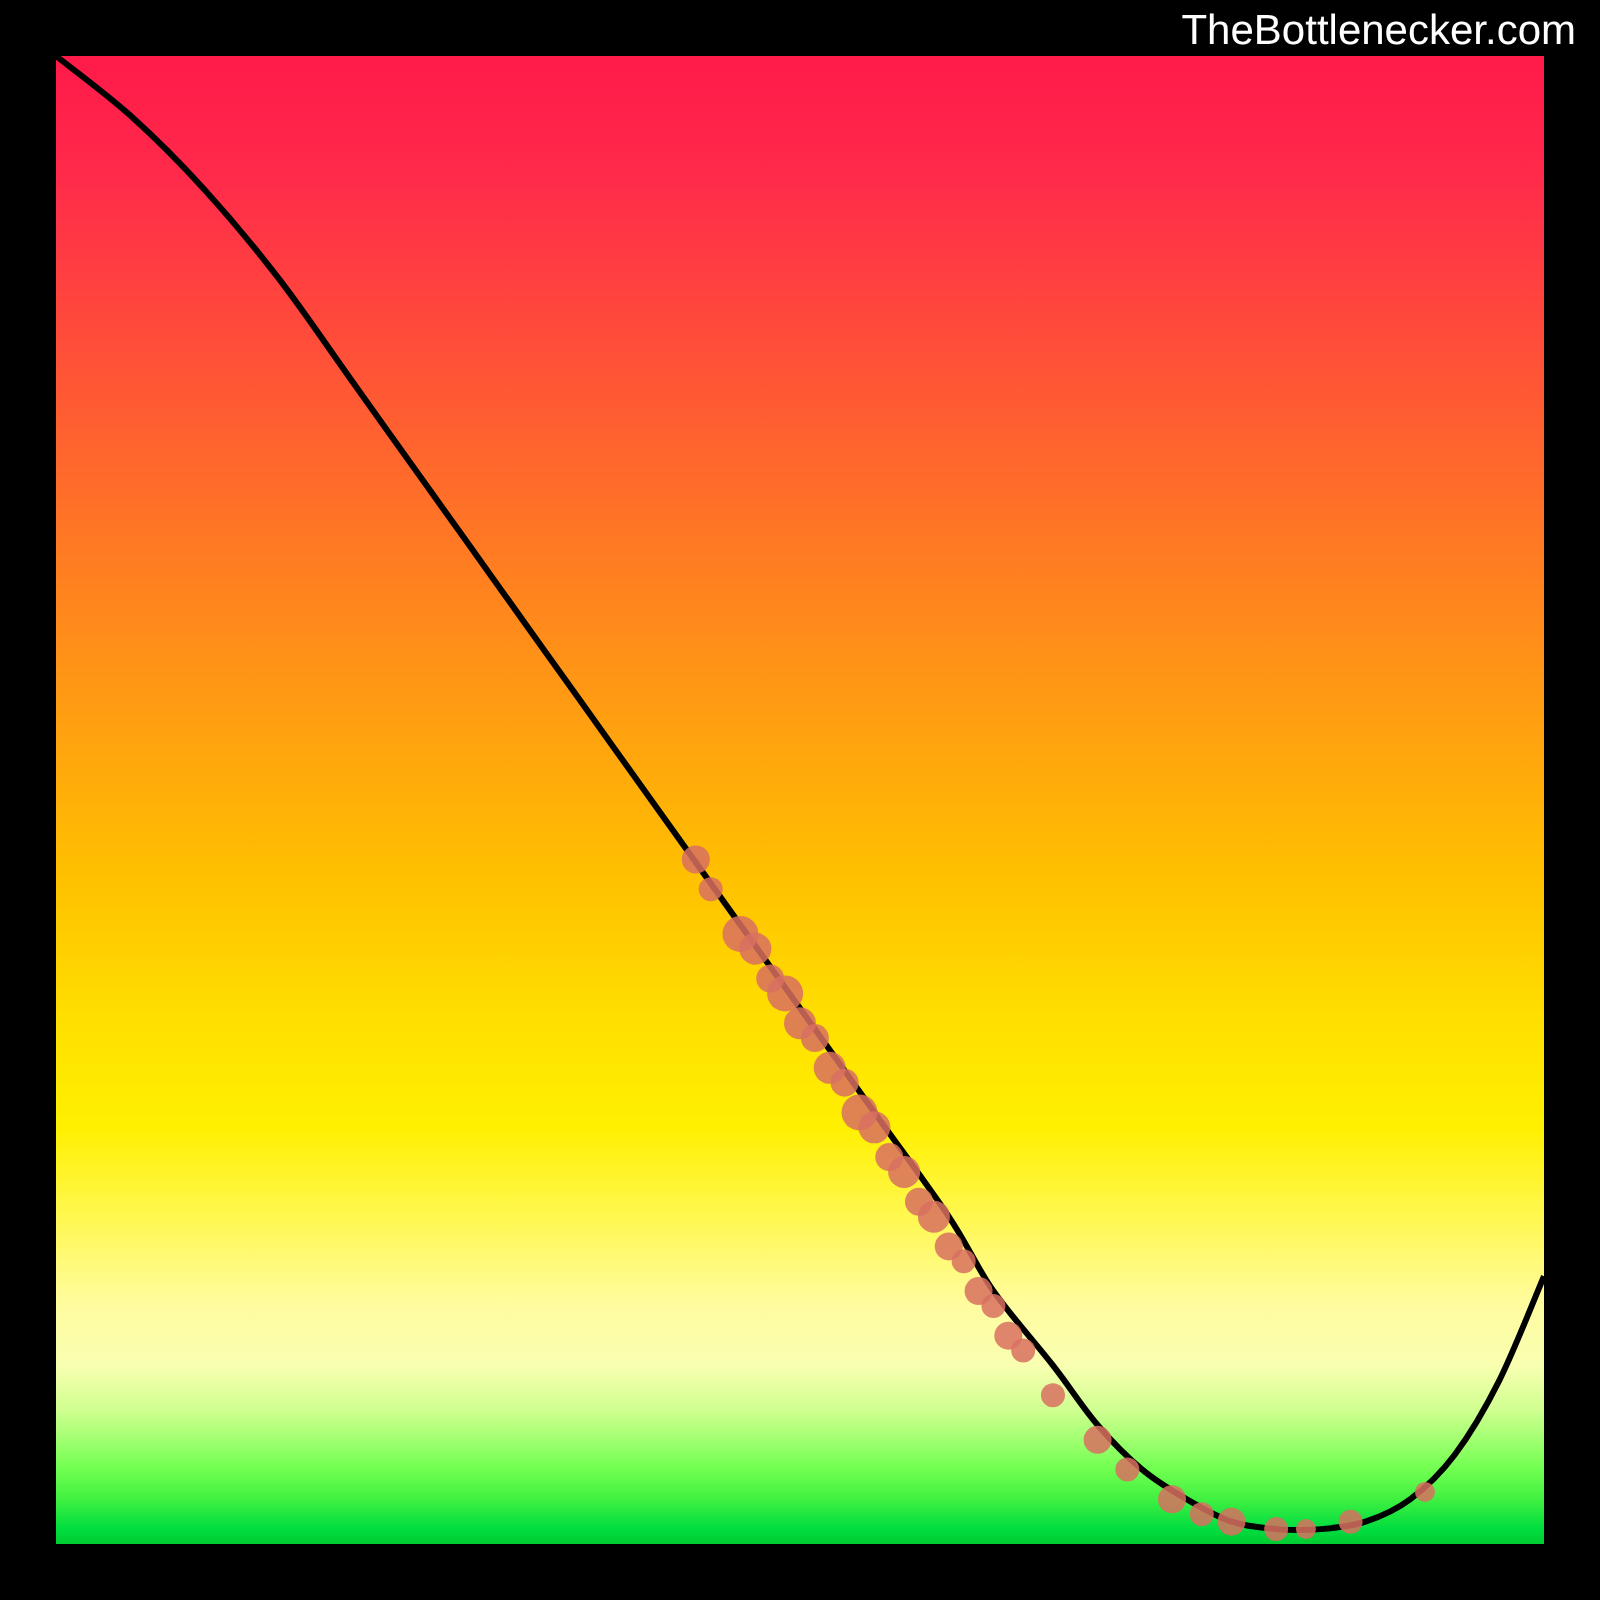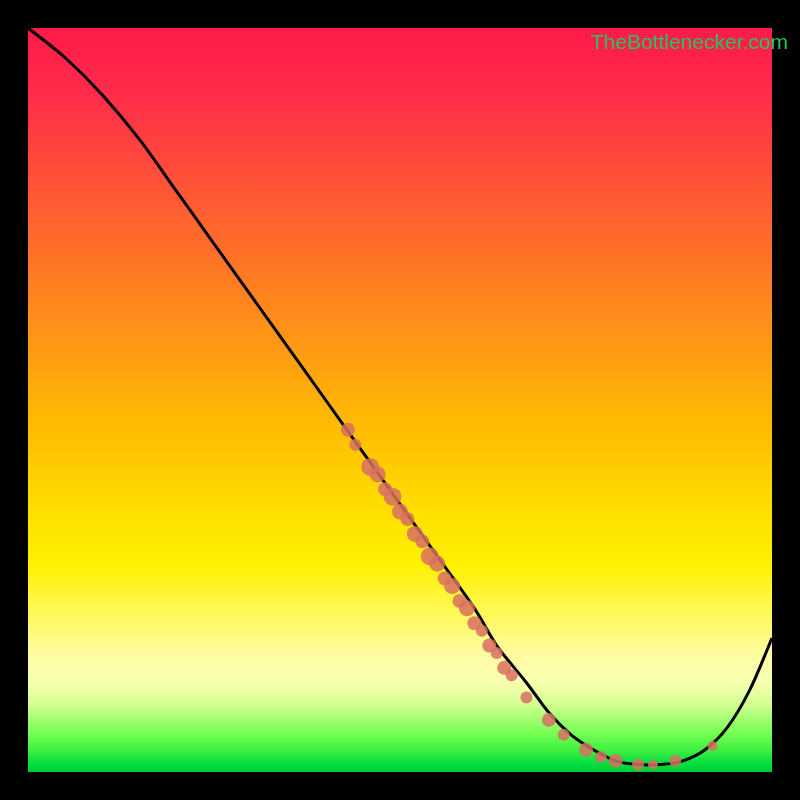--- a/index.html
+++ b/index.html
@@ -14,25 +14,24 @@
     position: absolute;
     top: 0;
     left: 0;
     width: 800px;
     height: 800px;
   }
   .watermark {
     position: absolute;
     top: 4px;
     right: 12px;
-    color: #22c55e;
+    color: #ffffff;
     font-size: 21px;
     font-weight: 500;
     z-index: 10;
-    margin-top: 26px;
   }
   .plot-area {
     position: absolute;
     top: 28px;
     left: 28px;
     width: 744px;
     height: 744px;
     background: linear-gradient(to bottom,
       #ff1a4a 0%,
       #ff2a4a 8%,

